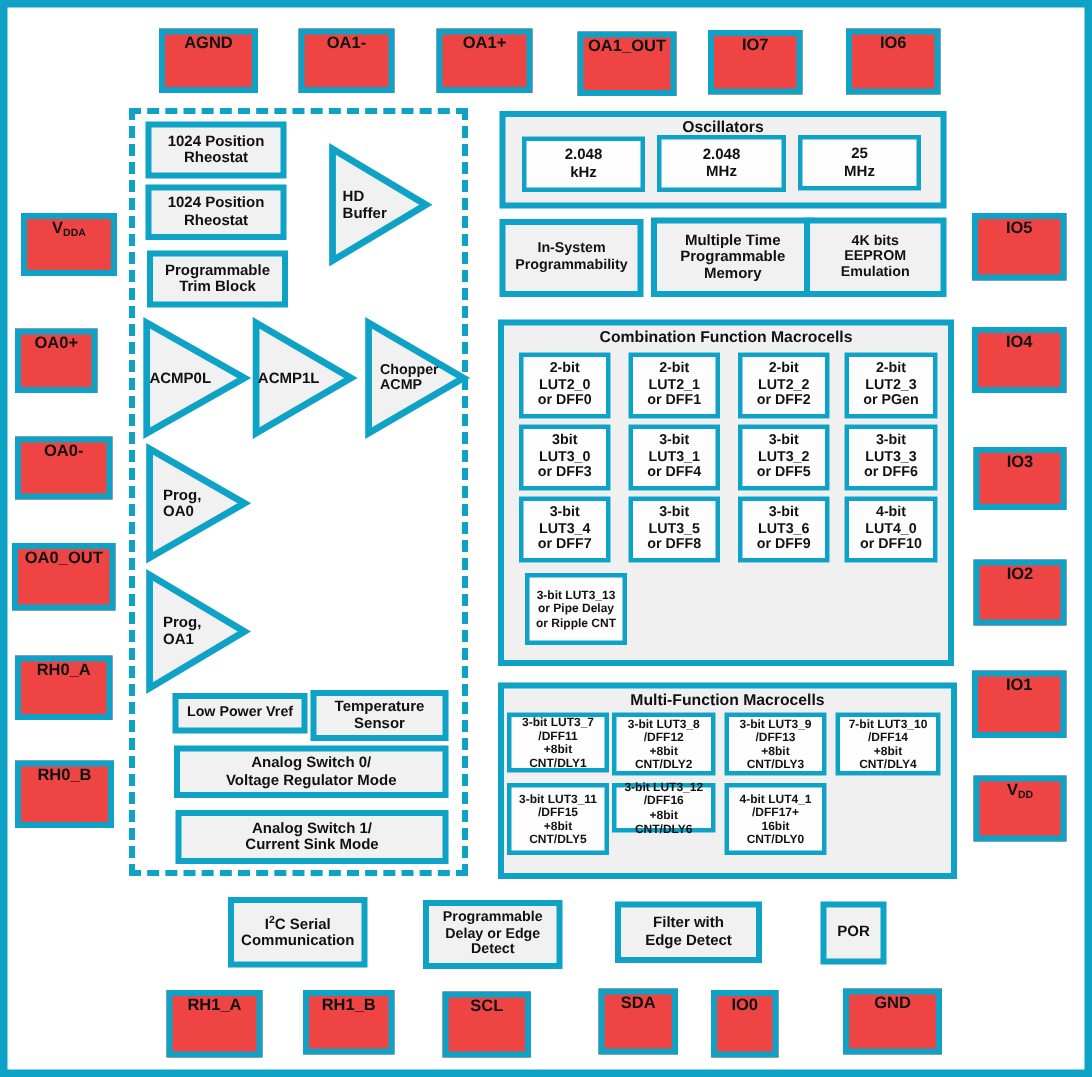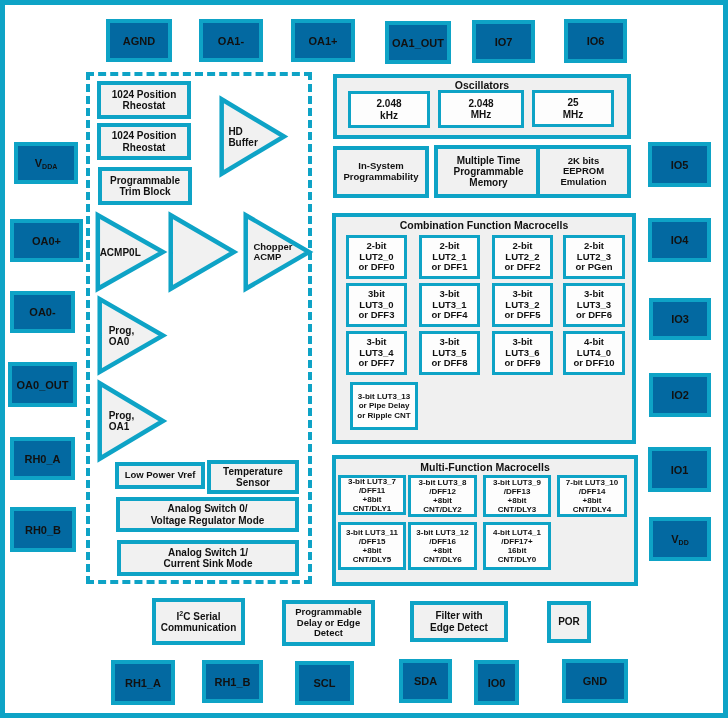--- a/index.html
+++ b/index.html
@@ -4,22 +4,22 @@
 <style>
   :root { --accent:#0EA3C6; --ink:#111; }
   html,body { margin:0; padding:0; background:#fff; }
   .frame {
     position:relative; width:728px; height:718px; background:#fff;
     font-family:"Liberation Sans", sans-serif; color:var(--ink); overflow:hidden;
   }
   .outer-border { position:absolute; inset:0; border:5px solid var(--accent); box-sizing:border-box; pointer-events:none; }
   .lbl { white-space:pre-line; }
   .pin {
-    position:absolute; box-sizing:border-box; border:4px solid var(--accent); background:#0369a1;
-    display:flex; align-items:center; justify-content:center; font-weight:bold; font-size:11px; text-align:center;
+    position:absolute; box-sizing:border-box; border:4px solid var(--accent); background:#ef4444;
+    display:flex; justify-content:center; font-weight:bold; font-size:11px; text-align:center;
   }
   .blk {
     position:absolute; box-sizing:border-box; border:4px solid var(--accent); background:#F1F1F1;
     display:flex; align-items:center; justify-content:center; font-weight:bold; font-size:10px;
     text-align:center; line-height:1.12;
   }
   .dashed { position:absolute; box-sizing:border-box; border:4px dashed var(--accent); }
   .container-box { position:absolute; box-sizing:border-box; border:4px solid var(--accent); background:#F0F0F0;padding-left:12px; }
   .sec-title { position:absolute; left:0; right:0; text-align:center; font-weight:bold; font-size:10.5px; }
   .cell {
@@ -63,21 +63,21 @@
   <div class="pin" style="left:472px;top:20px;width:63px;height:43px">
       <span class="plabel lbl">IO7</span>
     </div>
   <div class="pin" style="left:564px;top:19px;width:63px;height:44px">
       <span class="plabel lbl">IO6</span>
     </div>
 
   <div class="pin" style="left:14px;top:142px;width:64px;height:42px">
     <span class="plabel"><span>V</span><span class="subsc">DDA</span></span>
   </div>
-  <div class="pin" style="left:10px;top:219px;width:73px;height:43px">
+  <div class="pin" style="left:10px;top:219px;width:55px;height:43px">
       <span class="plabel lbl">OA0+</span>
     </div>
   <div class="pin" style="left:10px;top:291px;width:65px;height:42px">
       <span class="plabel lbl">OA0-</span>
     </div>
   <div class="pin" style="left:8px;top:362px;width:69px;height:45px">
       <span class="plabel lbl">OA0_OUT</span>
     </div>
   <div class="pin" style="left:10px;top:437px;width:65px;height:43px">
       <span class="plabel lbl">RH0_A</span>
@@ -149,20 +149,21 @@
   <div class="tri" style="left:95px;top:212px;width:70px;height:80px">
     <svg class="tri-svg" viewBox="0 0 100 100" preserveAspectRatio="none">
         <polygon points="4,4 4,96 97,50" vector-effect="non-scaling-stroke"></polygon>
       </svg>
     <span class="tri-lbl">ACMP0L</span>
   </div>
   <div class="tri" style="left:168px;top:212px;width:68px;height:80px">
     <svg class="tri-svg" viewBox="0 0 100 100" preserveAspectRatio="none">
         <polygon points="4,4 4,96 97,50" vector-effect="non-scaling-stroke"></polygon>
       </svg>
+    <span class="tri-lbl">ACMP1L</span>
   </div>
   <div class="tri" style="left:243px;top:212px;width:68px;height:80px">
     <svg class="tri-svg" viewBox="0 0 100 100" preserveAspectRatio="none">
         <polygon points="4,4 4,96 97,50" vector-effect="non-scaling-stroke"></polygon>
       </svg>
     <span class="tri-lbl wide">Chopper
 ACMP</span>
   </div>
   <div class="tri" style="left:97px;top:296px;width:68px;height:79px">
     <svg class="tri-svg" viewBox="0 0 100 100" preserveAspectRatio="none">
@@ -214,21 +215,21 @@
   <div class="blk" style="left:333px;top:146px;width:96px;height:52px;font-size:9.5px">
       <span class="lbl">In-System
 Programmability</span>
     </div>
   <div class="blk" style="left:434px;top:145px;width:109px;height:53px;font-size:10px">
       <span class="lbl">Multiple Time
 Programmable
 Memory</span>
     </div>
   <div class="blk" style="left:536px;top:145px;width:95px;height:53px;font-size:9.5px">
-      <span class="lbl">2K bits
+      <span class="lbl">4K bits
 EEPROM
 Emulation</span>
     </div>
 
   <div class="container-box" style="left:332px;top:213px;width:304px;height:231px">
     <div class="sec-title" style="top:2px">Combination Function Macrocells</div>
     <div class="cell" style="left:10px;top:18px;width:61px;height:44px">
         <span class="lbl">2-bit
 LUT2_0
 or DFF0</span>
@@ -320,21 +321,21 @@
 /DFF14
 +8bit
 CNT/DLY4</span>
       </div>
     <div class="cell mcell" style="left:2px;top:63px;width:68px;height:48px">
         <span class="lbl">3-bit LUT3_11
 /DFF15
 +8bit
 CNT/DLY5</span>
       </div>
-    <div class="cell mcell" style="left:72px;top:63px;width:69px;height:48px">
+    <div class="cell mcell" style="left:72px;top:63px;width:69px;height:33px">
         <span class="lbl">3-bit LUT3_12
 /DFF16
 +8bit
 CNT/DLY6</span>
       </div>
     <div class="cell mcell" style="left:147px;top:63px;width:68px;height:48px">
         <span class="lbl">4-bit LUT4_1
 /DFF17+
 16bit
 CNT/DLY0</span>

